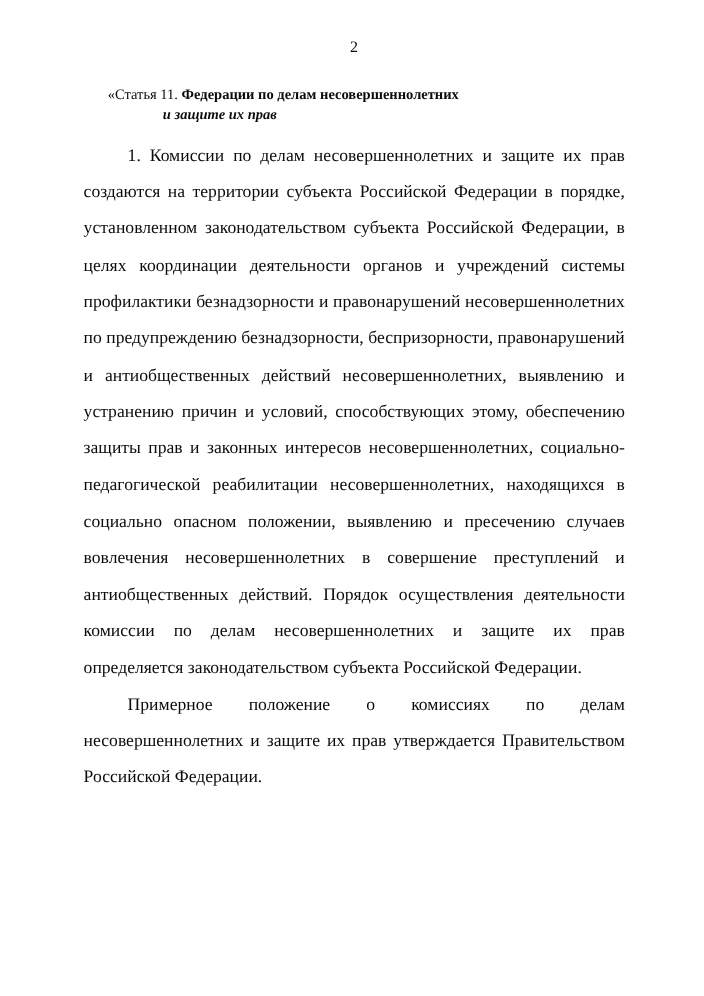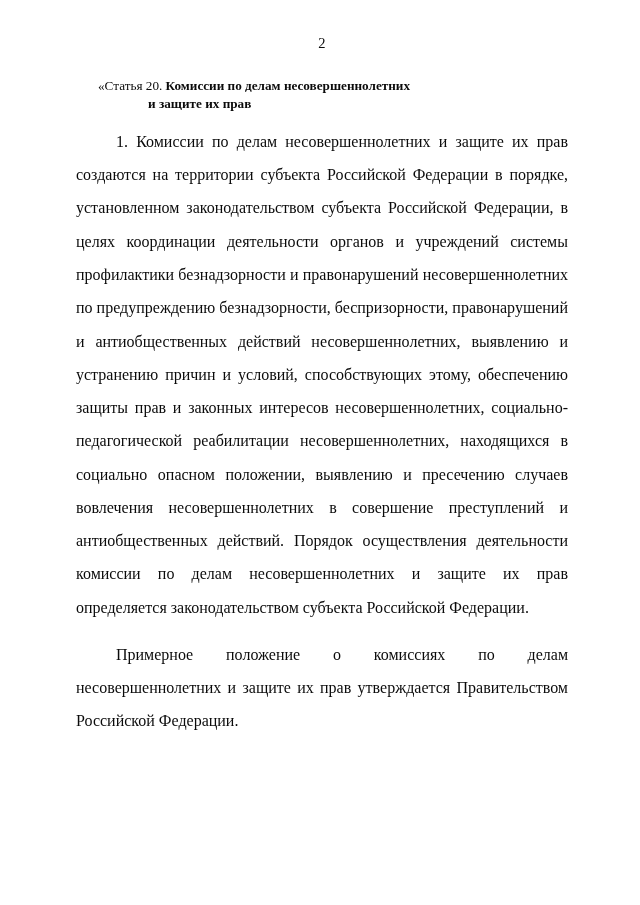--- a/index.html
+++ b/index.html
@@ -39,51 +39,52 @@
     white-space: nowrap;
   }
   .heading-line .lead {
     font-weight: normal;
   }
   .heading-line .bold {
     font-weight: bold;
   }
   .heading-line.second {
     padding-left: 50px;
+    font-style: italic;
   }
   p.body-par {
     margin: 0 0 0 0;
     font-size: 16px;
     line-height: 2.08;
     text-align: justify;
     text-indent: 40px;
     text-justify: inter-word;
     hyphens: manual;
   }
   p.body-par + p.body-par {
-    margin-top: 14px;
+    margin-top: 0;
   }
   p.body-par:last-child {
     text-align: justify;
   }
   .nowrap-last {
     text-align: justify;
   }
 </style>
 </head>
 <body>
 
 <div class="page">
 
   <div class="page-number">2</div>
 
   <div class="heading-block">
     <div class="heading-line">
-      <span class="lead">«Статья 20.</span>
-      <span class="bold">Комиссии по делам несовершеннолетних</span>
+      <span class="lead">«Статья 11.</span>
+      <span class="bold">Федерации по делам несовершеннолетних</span>
     </div>
     <div class="heading-line second bold">
       <span class="bold">и защите их прав</span>
     </div>
   </div>
 
   <p class="body-par">1. Комиссии по делам несовершеннолетних и защите их прав создаются на территории субъекта Российской Федерации в  порядке, установленном законодательством субъекта Российской Федерации, в целях координации деятельности органов и учреждений системы профилактики безнадзорности и правонарушений несовершеннолетних по предупреждению безнадзорности, беспризорности, правонарушений и антиобщественных действий несовершеннолетних, выявлению и устранению причин и условий, способствующих этому, обеспечению защиты прав и законных интересов несовершеннолетних, социально-педагогической реабилитации несовершеннолетних, находящихся в социально опасном положении, выявлению и пресечению случаев вовлечения несовершеннолетних в совершение преступлений и антиобщественных действий. Порядок осуществления деятельности комиссии по делам несовершеннолетних и защите их прав определяется законодательством субъекта Российской Федерации.</p>
   <p class="body-par">Примерное положение о комиссиях по делам несовершеннолетних и защите их прав утверждается Правительством Российской Федерации.</p>
 
 </div>

